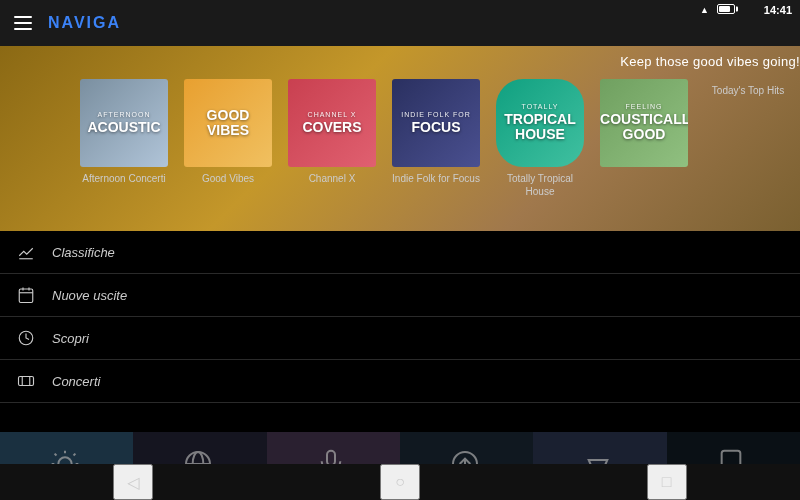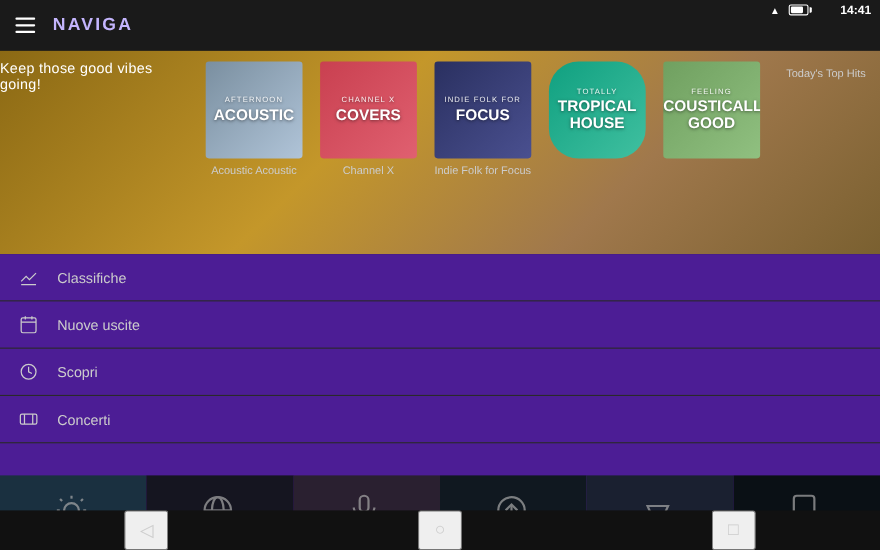--- a/index.html
+++ b/index.html
@@ -53,34 +53,34 @@
       display: block;
       width: 18px;
       height: 2px;
       background: #fff;
       border-radius: 1px;
     }
     .nav-title {
       font-size: 16px;
       font-weight: 700;
       letter-spacing: 2px;
-      color: #c4b5fd;
+      color: #3b82f6;
     }
 
     
     .hero-banner {
       position: absolute;
       top: 46px;
       left: 0;
       right: 0;
       height: 185px;
       background: linear-gradient(135deg, #8B6914 0%, #C4972A 40%, #A0784C 70%, #7a6030 100%);
       display: flex;
-      flex-direction: row;
-      align-items: flex-start;
+      flex-direction: column;
+      align-items: flex-end;
     }
     .hero-subtitle {
       font-size: 13px;
       color: #fff;
       margin-top: 8px;
       font-weight: 400;
       letter-spacing: 0.3px;
     }
 
     
@@ -154,21 +154,22 @@
       line-height: 1.1;
     }
 
     
     .main-content {
       position: absolute;
       top: 231px;
       left: 0;
       right: 0;
       bottom: 0;
-      background: #4c1d95;
+      background: #000000;
+      font-style: italic;
     }
 
     
     .menu-list {
       list-style: none;
       padding: 0;
     }
     .menu-item {
       display: flex;
       align-items: center;
@@ -323,21 +324,30 @@
   <span class="hero-subtitle">Keep those good vibes going!</span>
 
   <div class="cards-row" id="cardsRow">
       <div class="card">
     <div class="card-image card-acoustic">
       <div class="card-text-overlay">
         <span class="card-small-label">AFTERNOON</span>
         <span class="card-big-label">ACOUSTIC</span>
       </div>
     </div>
-    <div class="card-label">Acoustic Acoustic</div>
+    <div class="card-label">Afternoon Concerti</div>
+  </div>
+      <div class="card">
+    <div class="card-image card-goodvibes">
+      <div class="card-text-overlay">
+        <span class="card-small-label"></span>
+        <span class="card-big-label">GOOD VIBES</span>
+      </div>
+    </div>
+    <div class="card-label">Good Vibes</div>
   </div>
       <div class="card">
     <div class="card-image card-channelx">
       <div class="card-text-overlay">
         <span class="card-small-label">Channel X</span>
         <span class="card-big-label">covers</span>
       </div>
     </div>
     <div class="card-label">Channel X</div>
   </div>
@@ -350,20 +360,21 @@
     </div>
     <div class="card-label">Indie Folk for Focus</div>
   </div>
       <div class="card">
     <div class="card-image card-tropical">
       <div class="card-text-overlay">
         <span class="card-small-label">Totally</span>
         <span class="card-big-label">Tropical House</span>
       </div>
     </div>
+    <div class="card-label">Totally Tropical House</div>
   </div>
       <div class="card">
     <div class="card-image card-acoustically">
       <div class="card-text-overlay">
         <span class="card-small-label">Feeling</span>
         <span class="card-big-label">Acoustically Good</span>
       </div>
     </div>
   </div>
       <div class="card">

